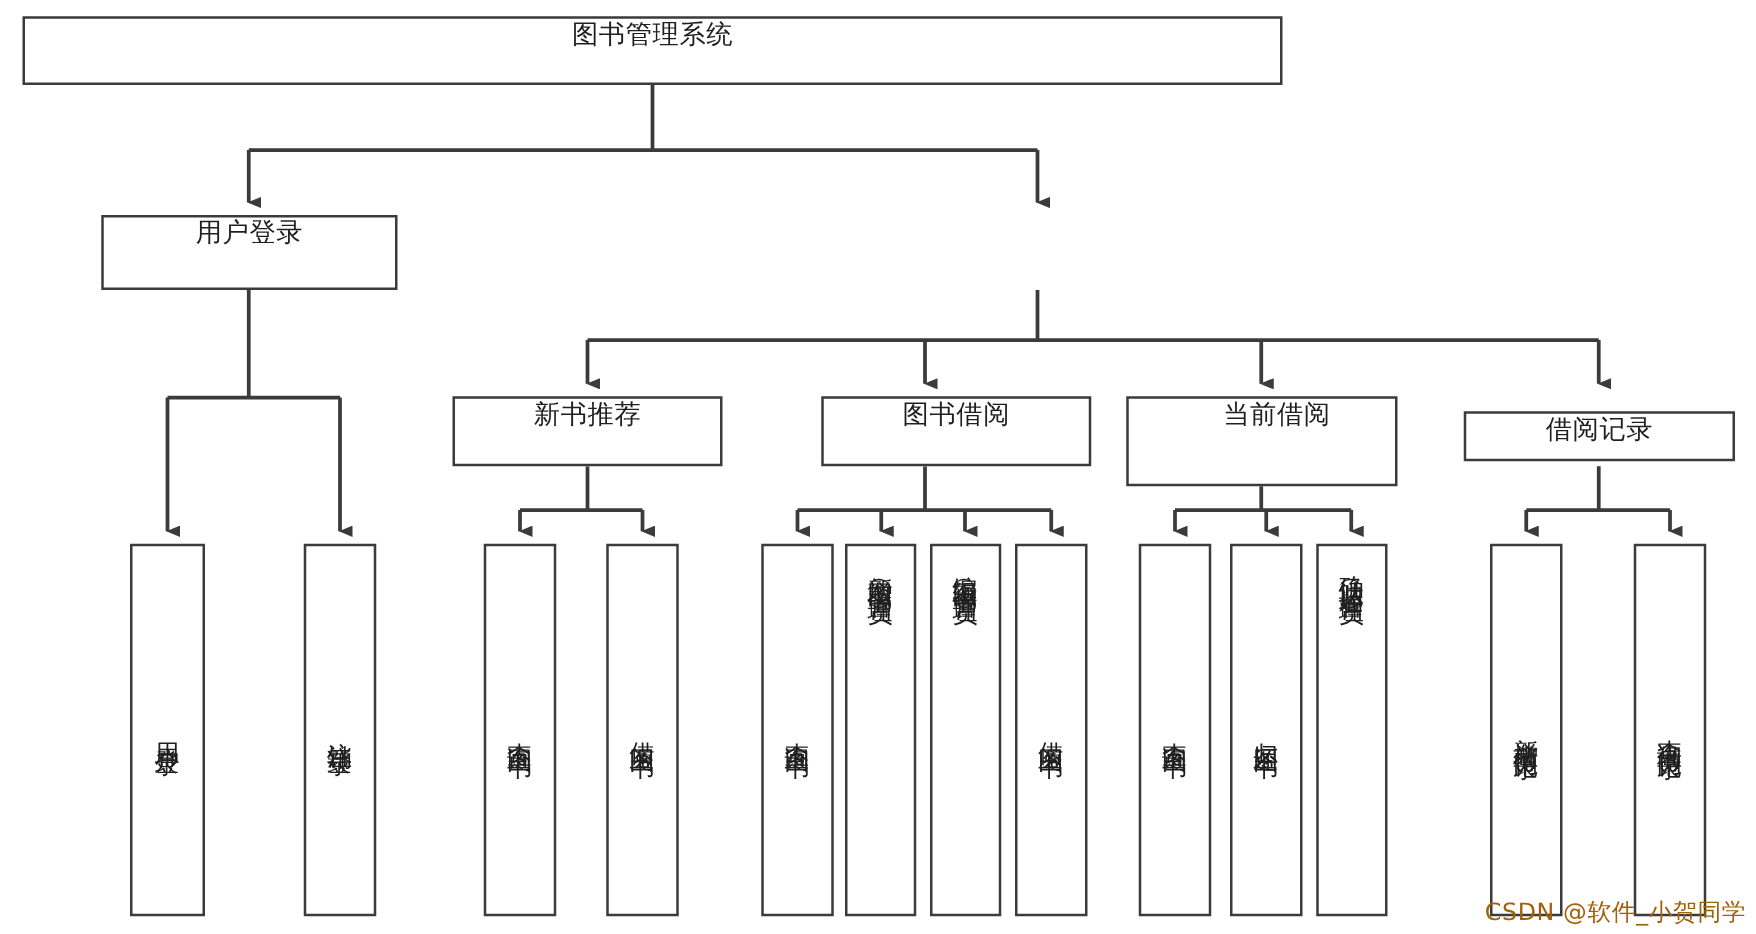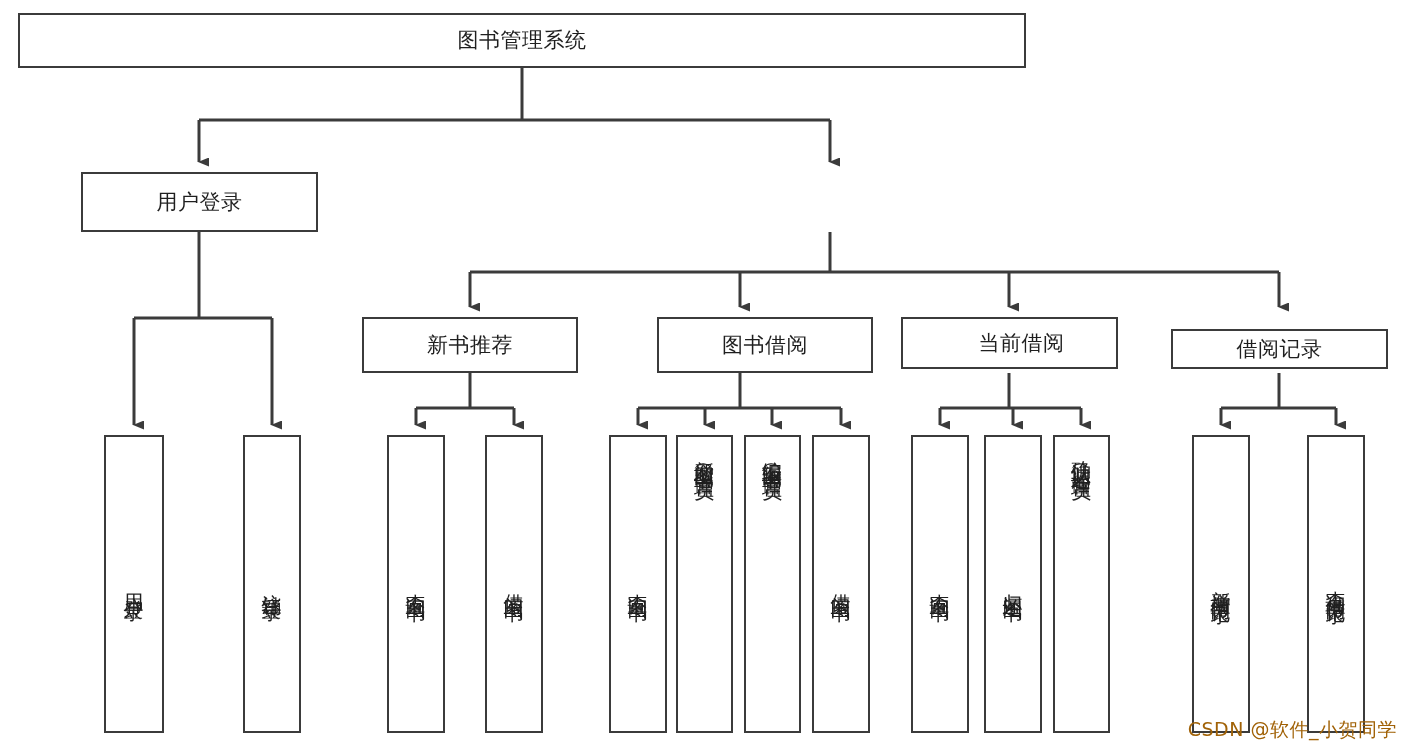--- a/index.html
+++ b/index.html
@@ -25,21 +25,20 @@
     left: 0;
     width: 1405px;
     height: 747px;
   }
   .node-box {
     position: absolute;
     box-sizing: border-box;
     background: #ffffff;
     border: 2.5px solid #3b3b3b;
     display: flex;
-    align-items: center;
     justify-content: center;
     overflow: hidden;
   }
   .node-label {
     font-size: 21px;
     color: #1f1f1f;
     line-height: 1.15;
     letter-spacing: 0.5px;
     white-space: nowrap;
     text-align: center;
@@ -135,21 +134,21 @@
   <div class="node-box" style="left:81px; top:172px; width:237px; height:60px;">
     <span class="node-label">用户登录</span>
   </div>
 
   <div class="node-box" style="left:362px; top:317px; width:216px; height:56px;">
     <span class="node-label">新书推荐</span>
   </div>
   <div class="node-box" style="left:632px; top:317px; width:216px; height:56px;margin-left:25px;">
     <span class="node-label">图书借阅</span>
   </div>
-  <div class="node-box" style="left:901px; top:317px; width:217px; height:52px;padding-left:24px;">
+  <div class="node-box" style="left:901px; top:317px; width:217px; height:72px;padding-left:24px;">
     <span class="node-label">当前借阅</span>
   </div>
   <div class="node-box" style="left:1171px; top:329px; width:217px; height:40px;">
     <span class="node-label">借阅记录</span>
   </div>
 
   <div class="node-box vertical leaf centered" style="left:104px; top:435px; width:60px; height:298px;">
     <span class="node-label">用户登录</span>
   </div>
   <div class="node-box vertical leaf centered" style="left:243px; top:435px; width:58px; height:298px;">

